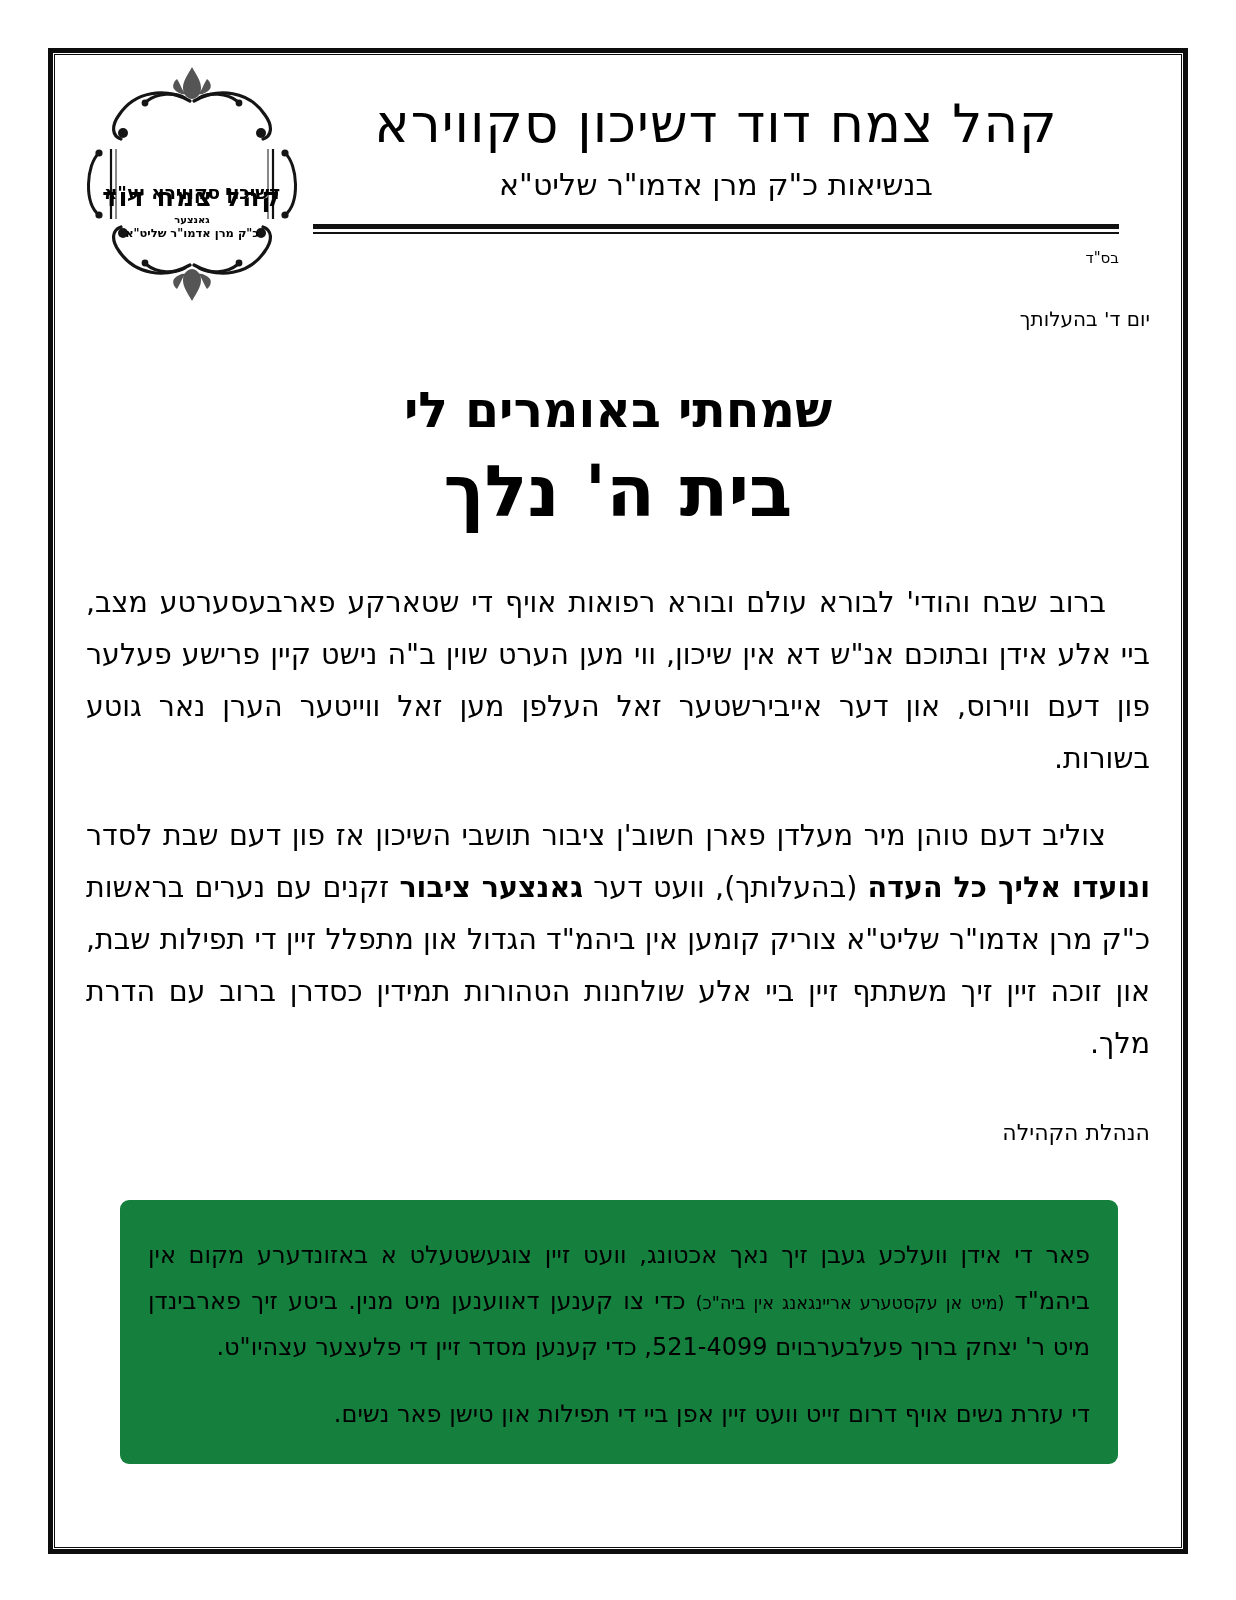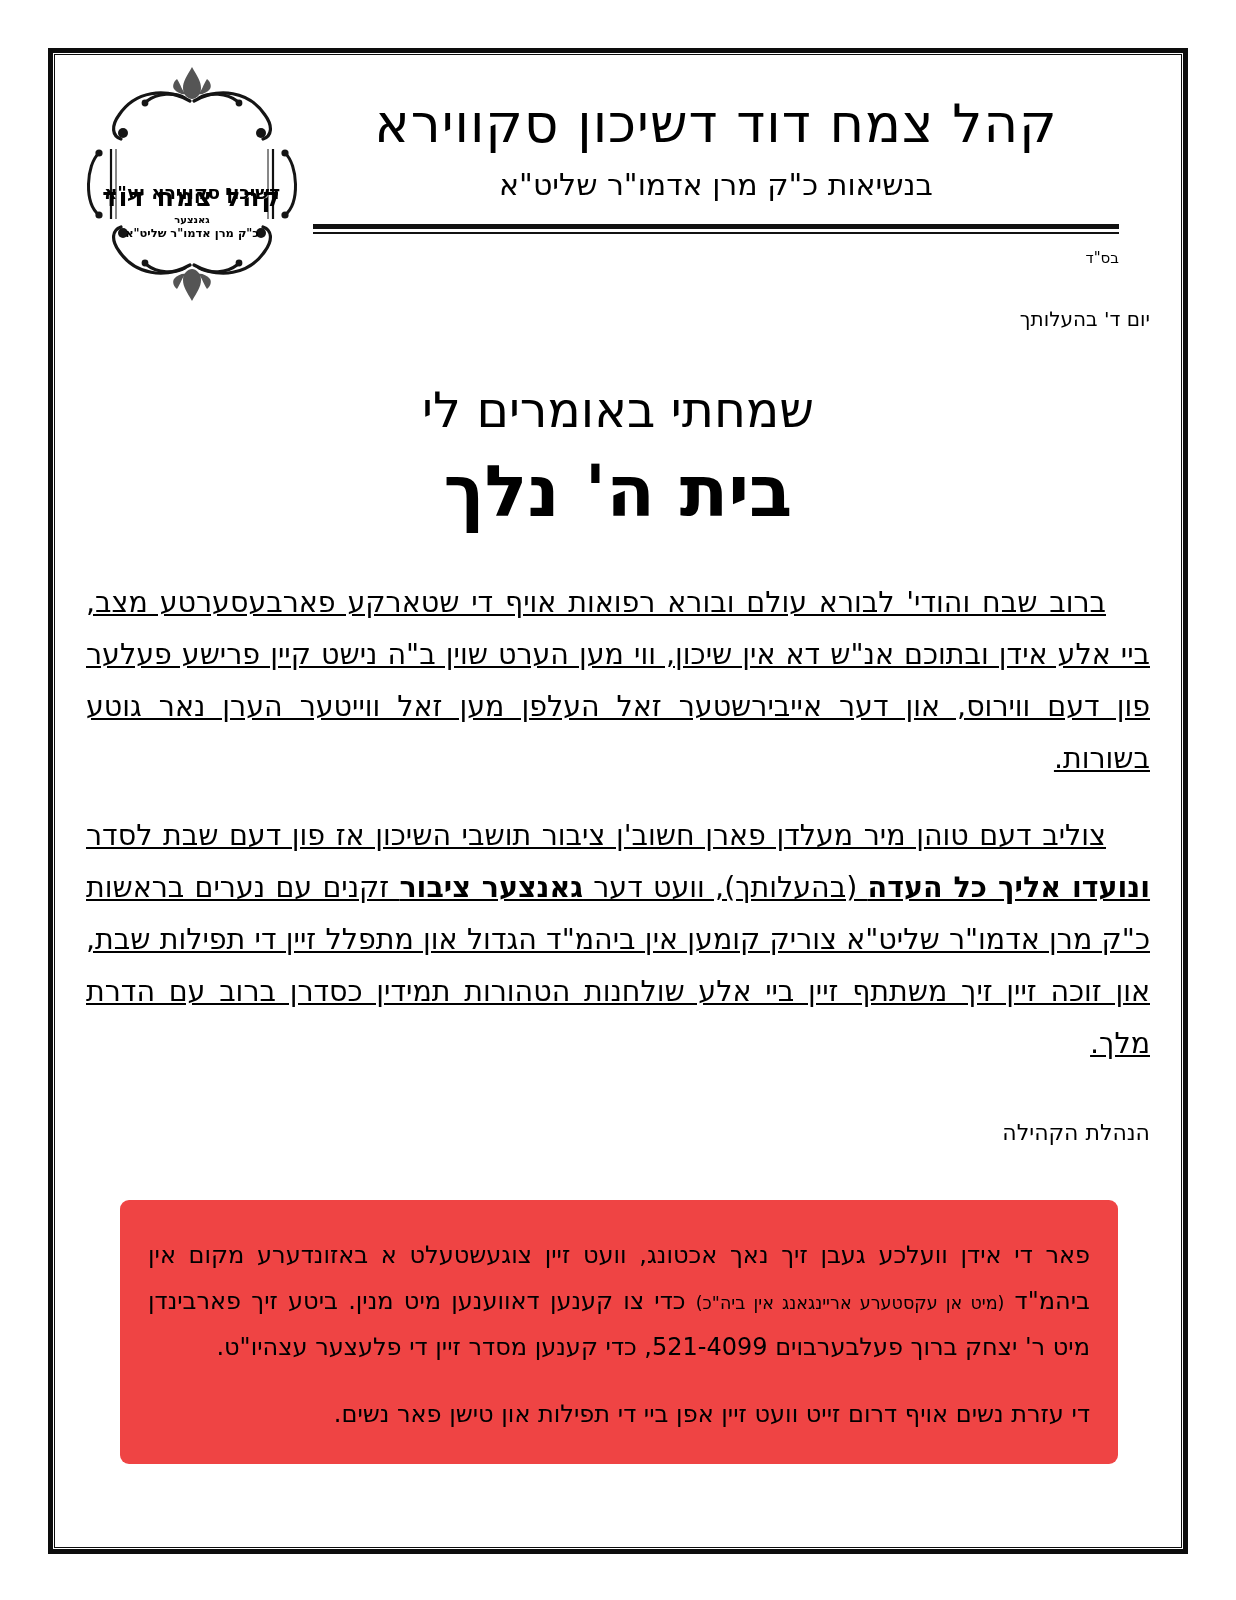--- a/index.html
+++ b/index.html
@@ -37,41 +37,40 @@
   .header-rule { margin-top:22px; height:3px; border-top:5px solid #111; border-bottom:2px solid #111; }
   .bsd { text-align:left; direction:rtl; font-size:15px; margin-top:15px; }
   
   .bsd { text-align:right; }
 
   
   .content { direction:rtl; padding:0 33px; }
   .date-line { direction:rtl; text-align:right; font-size:20px; margin-top:4px; padding-left:20px; }
 
   .headline { text-align:center; margin-top:52px; line-height:1.15; }
-  .headline-1 { font-size:49px; font-weight:normal; }
+  .headline-1 { font-size:49px; font-weight:bold; }
   .headline-2 { font-size:71px; font-weight:bold; margin-top:12px; }
 
   .body-par {
     font-size:28.5px;
     line-height:1.82;
     text-align:justify;
     text-indent:44px;
     margin:0;
-    text-decoration:underline;
   }
   .body-par.first { margin-top:44px; }
   .body-par.second { margin-top:26px; }
   .seg-bold { font-weight:bold; }
 
   .signature { font-size:22px; margin-top:50px; }
 
   
   .notice {
     margin:55px 32px 0 34px;
-    background:#ef4444;
+    background:#15803d;
     border-radius:9px;
     padding:32px 28px 36px;
     direction:rtl;
   }
   .notice-par1 {
     font-size:24px;
     line-height:1.92;
     text-align:justify;
     margin:0;
   }

